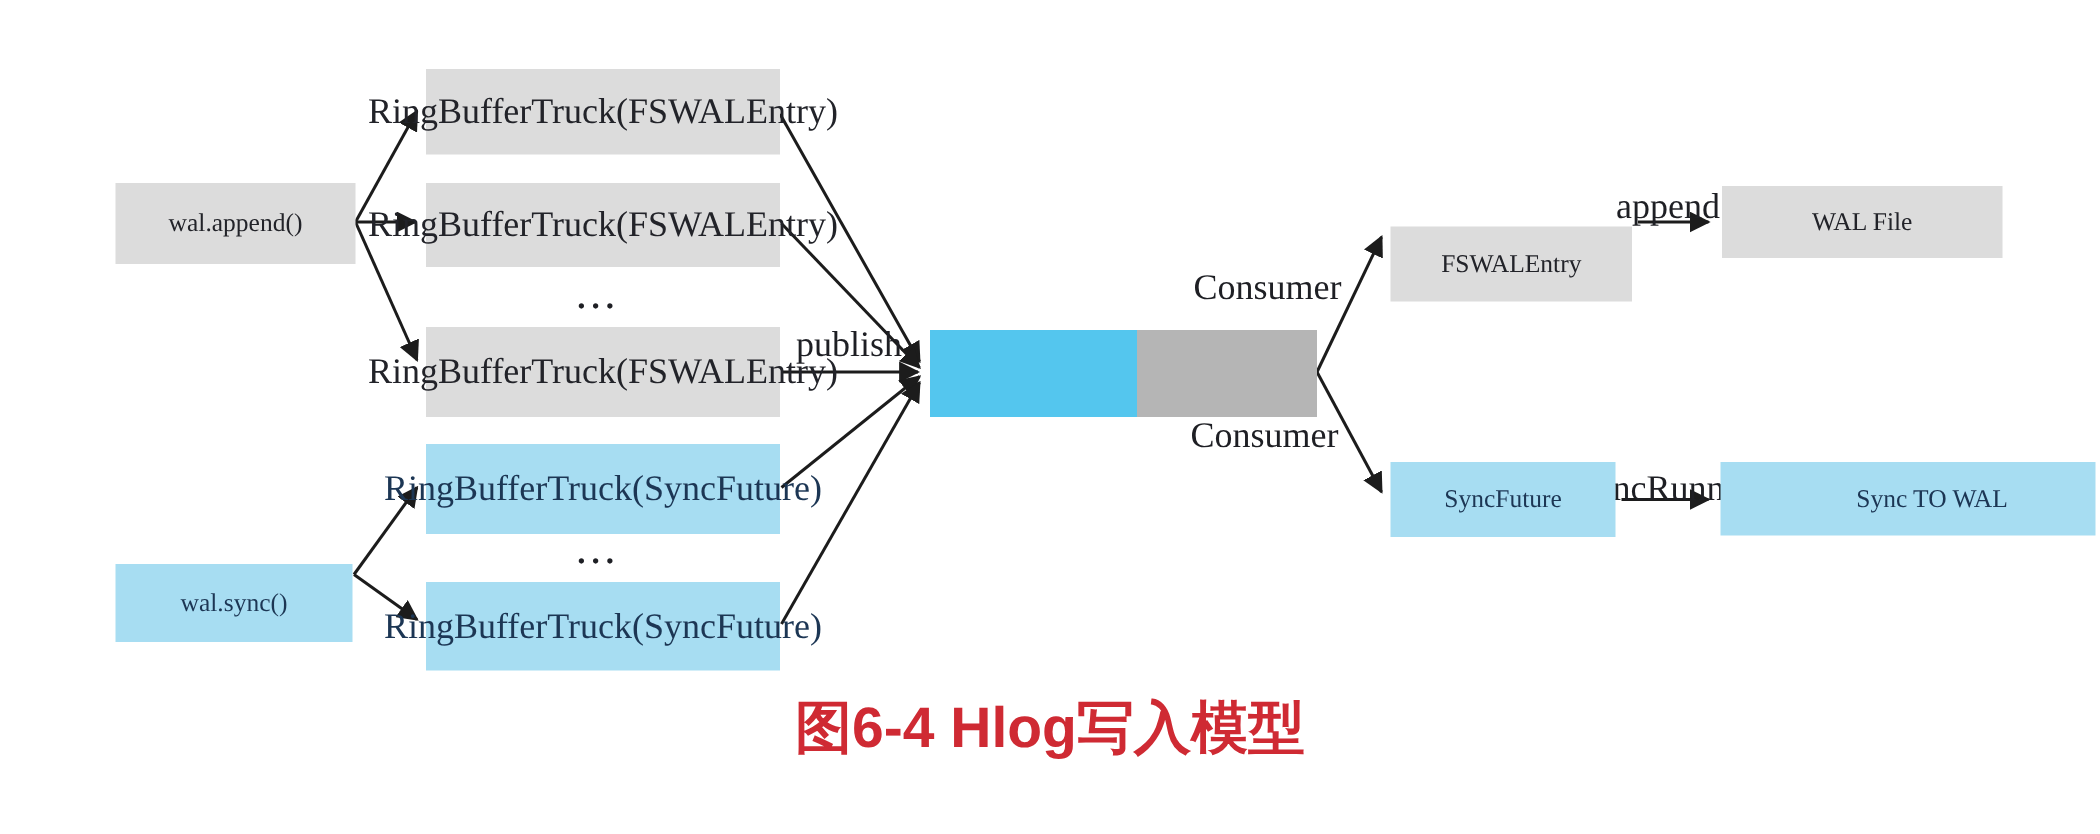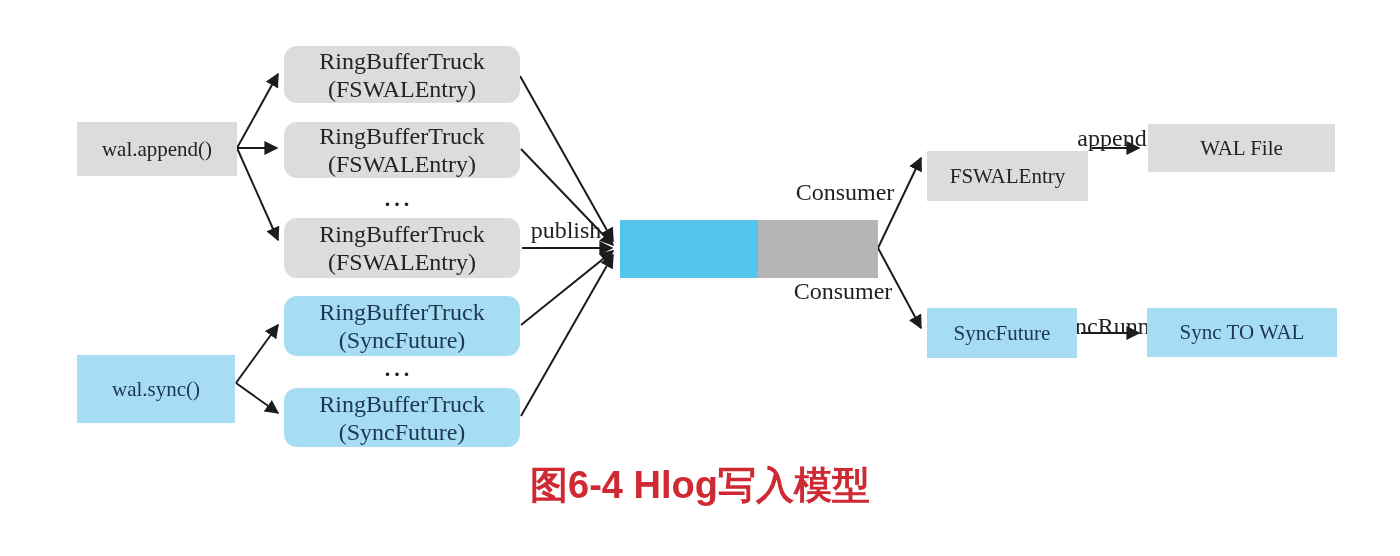--- a/index.html
+++ b/index.html
@@ -28,25 +28,25 @@
     z-index: 1;
   }
   #edges line { stroke: var(--arrow); stroke-width: 2; }
   .box {
     position: absolute;
     z-index: 2;
     display: flex;
     align-items: center;
     justify-content: center;
     text-align: center;
-    font-size: 21px;
+    font-size: 17px;
   }
   .box.gray { background: var(--gray-box); color: var(--text-dark); }
   .box.blue { background: var(--blue-box); color: var(--text-navy); }
-  .box.two-line { flex-direction: column; font-size: 24px; line-height: 28px; border-radius: 13px; }
+  .box.two-line { flex-direction: row; font-size: 24px; line-height: 28px; }
   .label {
     position: absolute;
     z-index: 2;
     font-size: 24px;
     color: #1e1f24;
     text-align: center;
     white-space: nowrap;
   }
   .dots {
     position: absolute;
@@ -105,21 +105,21 @@
 
     <line x1="878" y1="248" x2="921" y2="158" marker-end="url(#ah)"></line>
     <line x1="878" y1="248" x2="921" y2="328" marker-end="url(#ah)"></line>
 
     <line x1="1092" y1="148" x2="1139" y2="148" marker-end="url(#ah)"></line>
     <line x1="1081" y1="333" x2="1139" y2="333" marker-end="url(#ah)"></line>
   </svg>
 
   <div class="box gray" style="left:77px; top:122px; width:160px; height:54px;">wal.append()</div>
 
-  <div class="box blue" style="left:77px; top:355px; width:158px; height:68px;">wal.sync()</div>
+  <div class="box blue" style="left:77px; top:376px; width:158px; height:52px;">wal.sync()</div>
 
   <div class="box gray two-line" style="left:284px; top:46px; width:236px; height:57px;">
     <span>RingBufferTruck</span>
     <span>(FSWALEntry)</span>
   </div>
 
   <div class="box gray two-line" style="left:284px; top:122px; width:236px; height:56px;">
     <span>RingBufferTruck</span>
     <span>(FSWALEntry)</span>
   </div>
@@ -157,17 +157,17 @@
   <div class="label" style="left:1070px; top:93px; width:84px;margin-top:32px;">append</div>
 
   <div class="label" style="left:1044px; top:280px; width:130px;margin-top:33px;">SyncRunner</div>
 
   <div class="box gray" style="left:927px; top:123px; width:161px; height:50px;margin-top:28px;">FSWALEntry</div>
 
   <div class="box blue" style="left:927px; top:308px; width:150px; height:50px;">SyncFuture</div>
 
   <div class="box gray" style="left:1148px; top:124px; width:187px; height:48px;">WAL File</div>
 
-  <div class="box blue" style="left:1147px; top:308px; width:190px; height:49px;">Sync TO WAL</div>
+  <div class="box blue" style="left:1147px; top:308px; width:218px; height:49px;padding-left:32px;">Sync TO WAL</div>
 
   <div class="caption">图6-4 Hlog写入模型</div>
 
 </div>
 
 </body></html>

